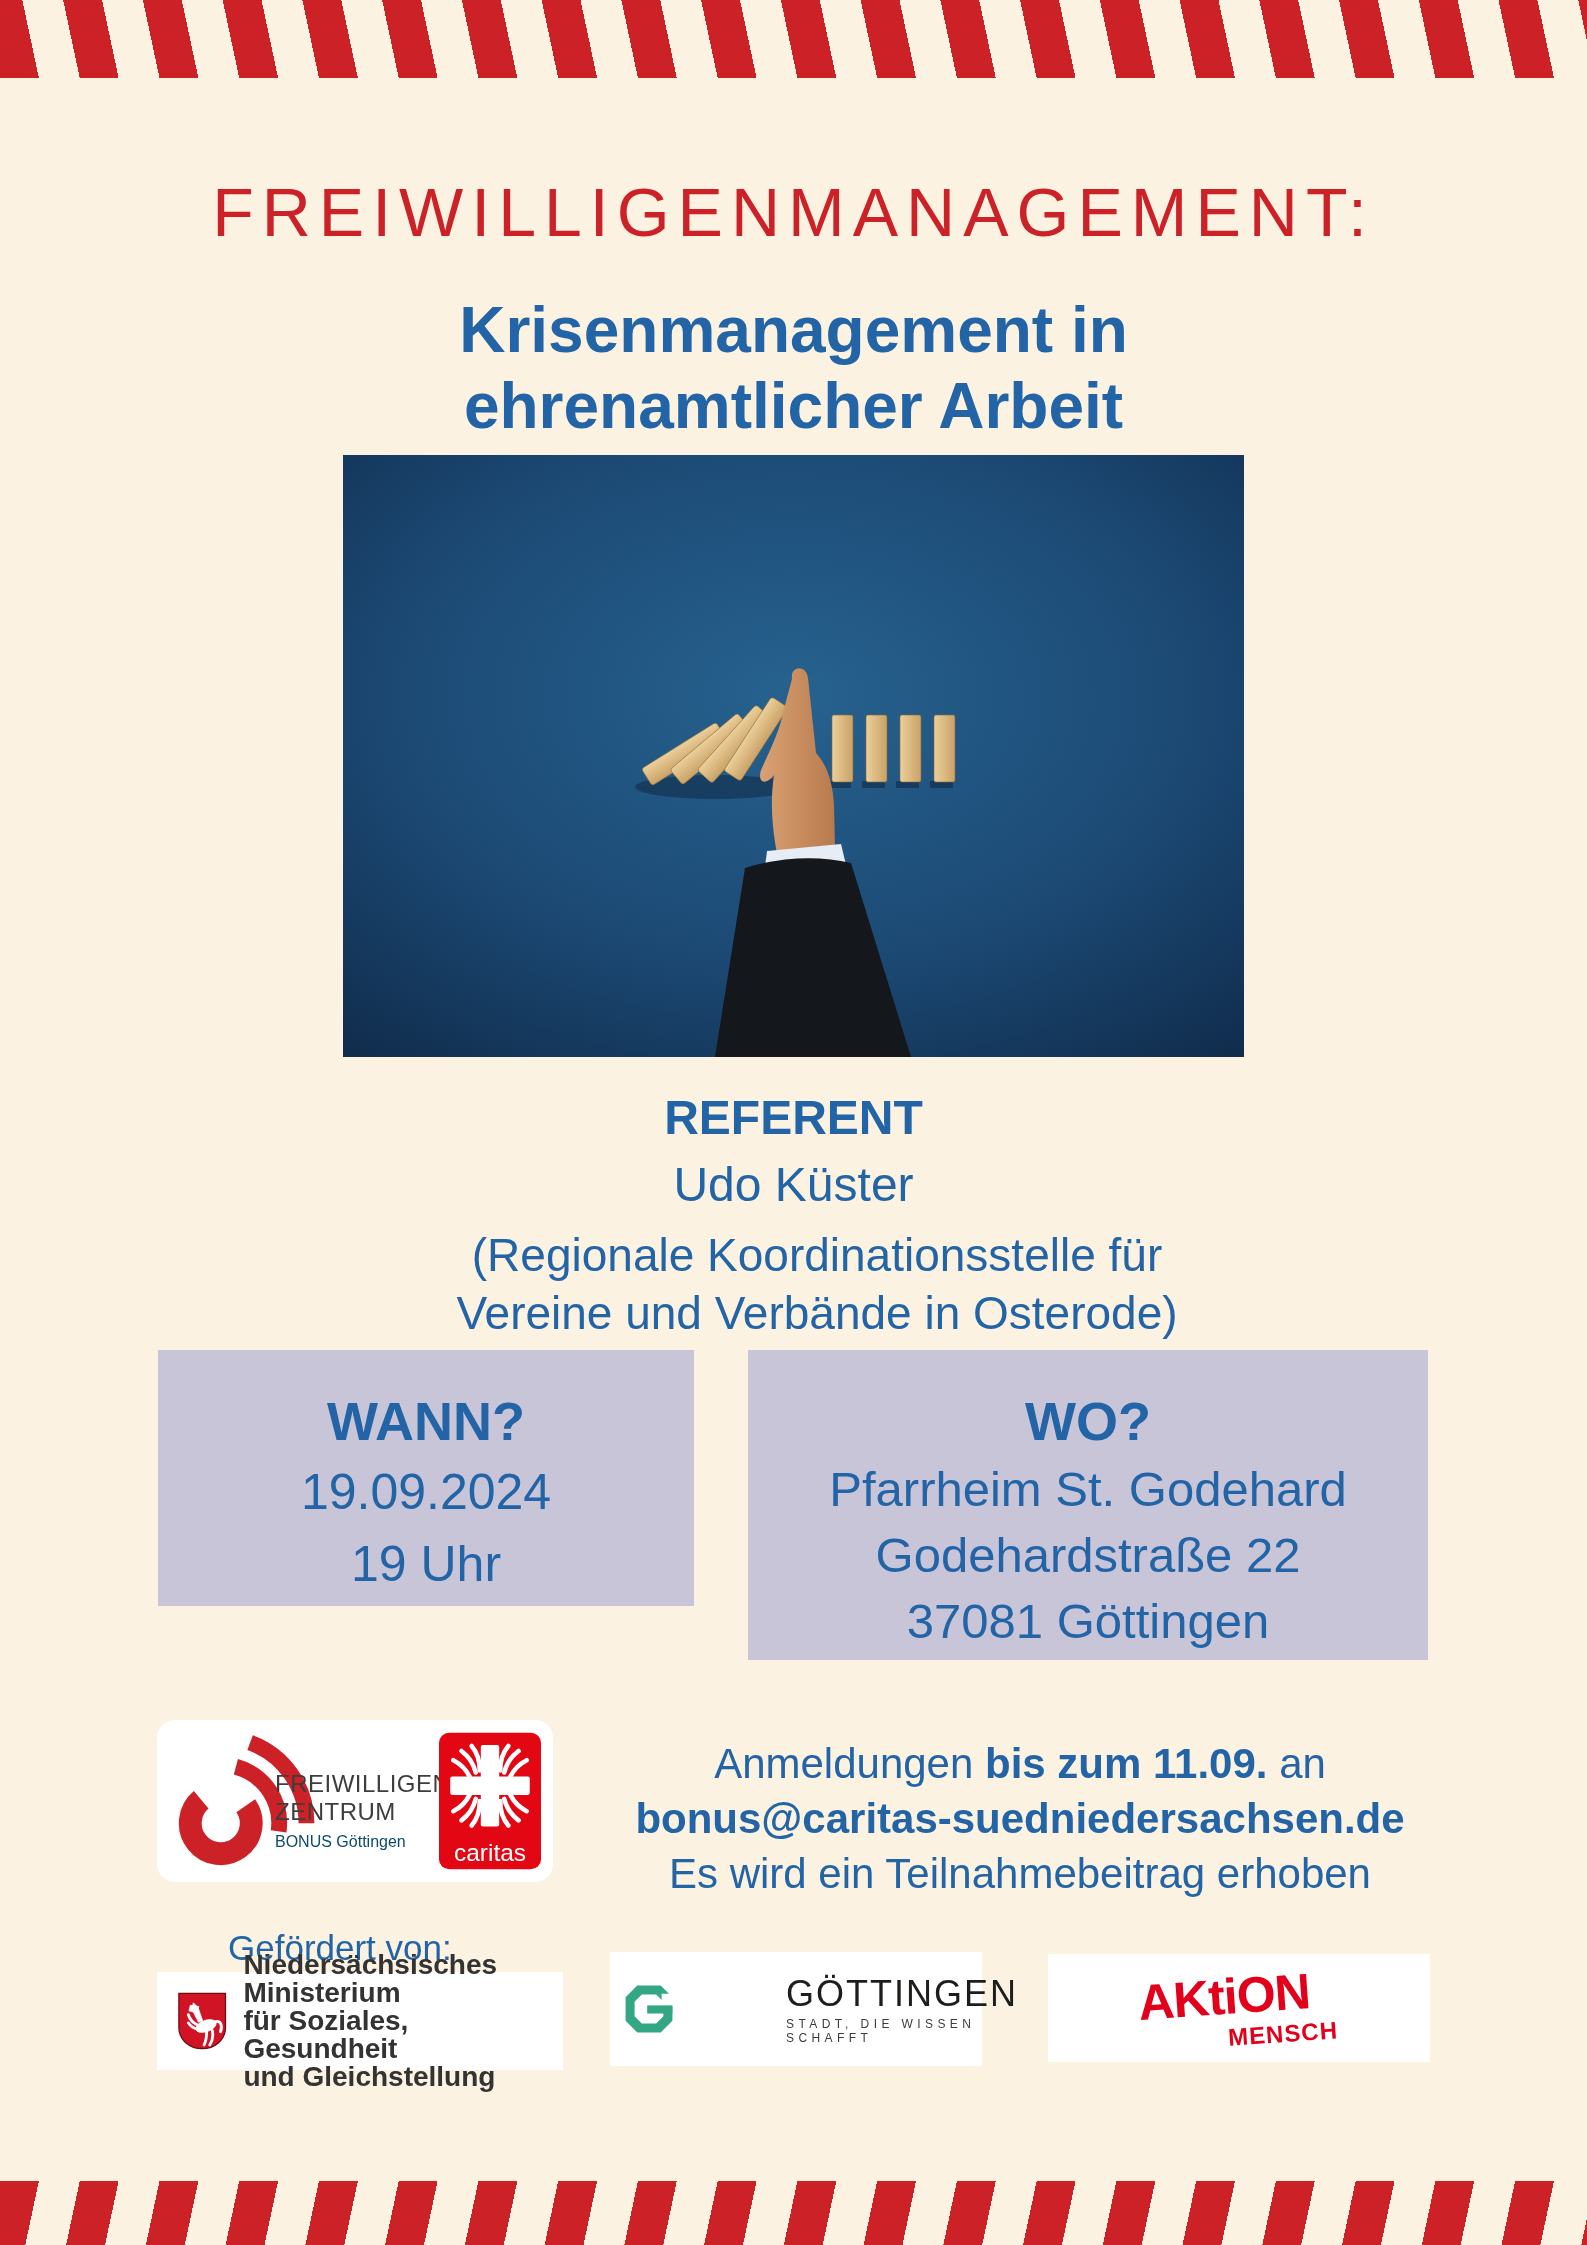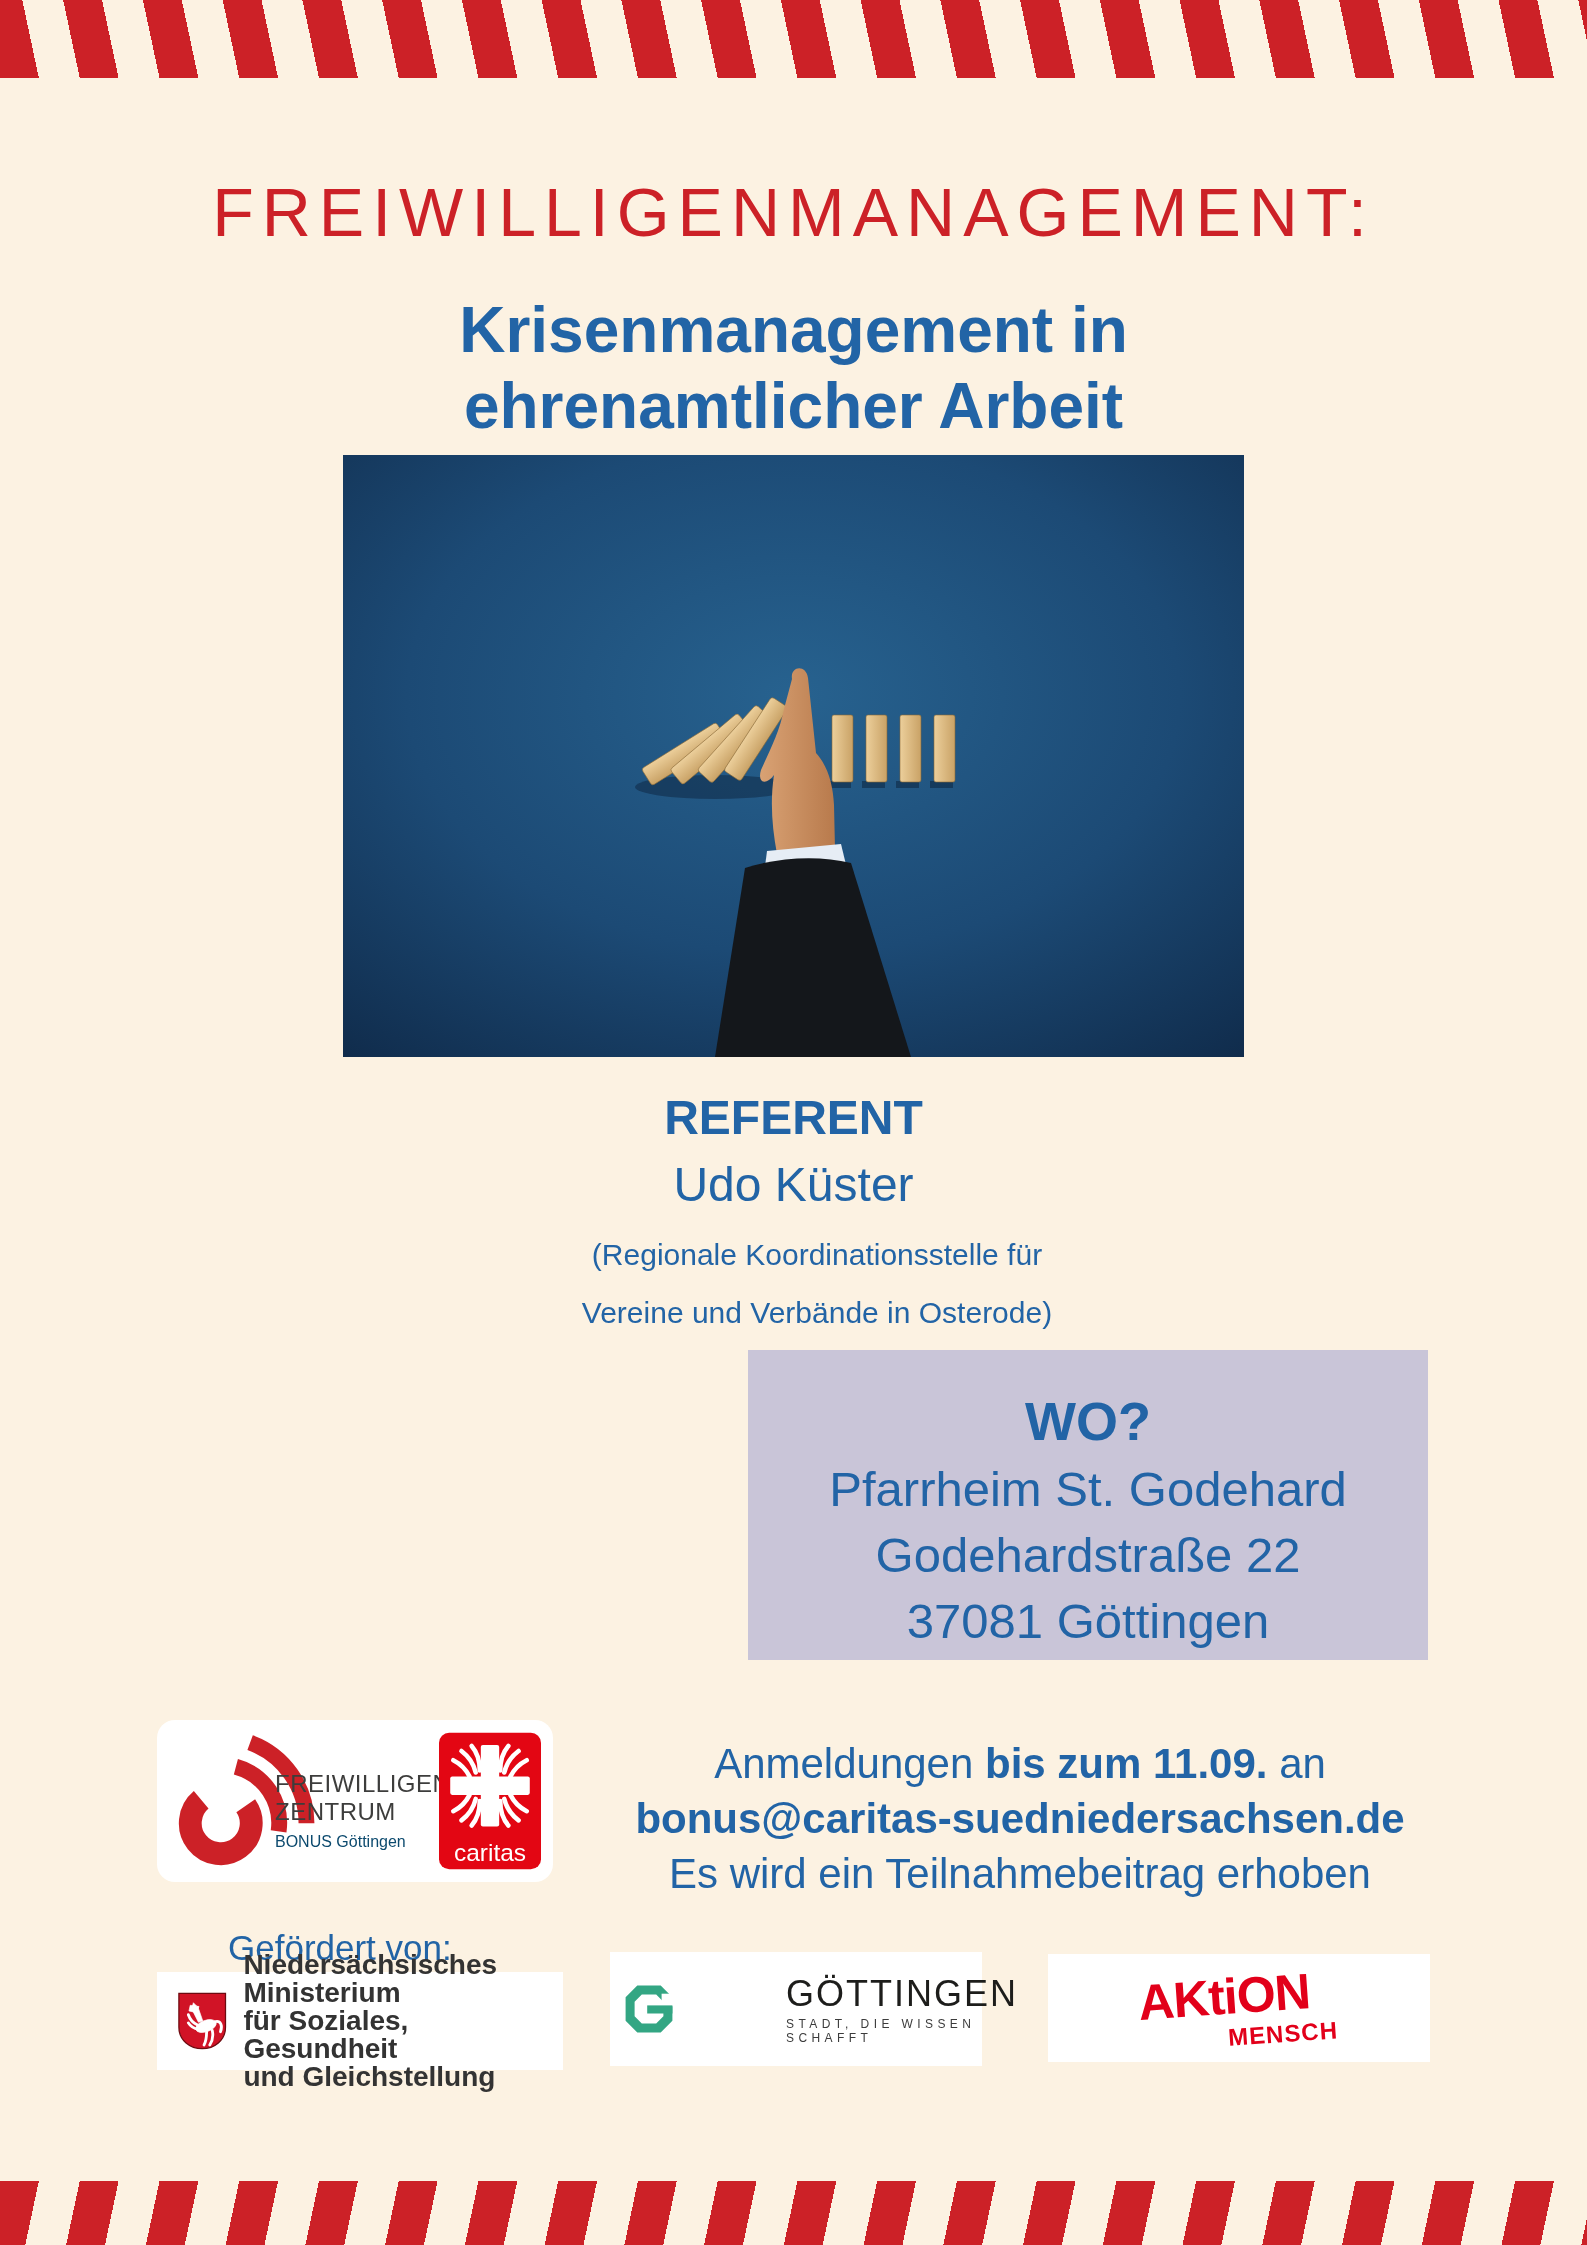--- a/index.html
+++ b/index.html
@@ -17,21 +17,21 @@
   .title{position:absolute;top:178px;left:0;width:100%;text-align:center;
     color:#cc2127;font-size:68px;letter-spacing:8px;font-weight:400;line-height:1;}
   .subtitle{position:absolute;top:292px;left:0;width:100%;text-align:center;
     color:#2264a6;font-weight:bold;font-size:64px;line-height:76px;}
   
   .photo{position:absolute;left:343px;top:455px;width:901px;height:602px;}
   
   .referent{position:absolute;top:1090px;left:0;width:100%;text-align:center;color:#2264a6;}
   .referent .heading{font-size:48px;font-weight:bold;margin-bottom:12px;}
   .referent .name{font-size:48px;margin-bottom:14px;}
-  .referent .org{font-size:30px;line-height:58px;padding-left:47px;}
+  .referent .org{font-size:46px;line-height:58px;padding-left:47px;}
   
   .info-box{position:absolute;background:#c9c5d8;color:#2264a6;text-align:center;box-sizing:border-box;}
   .wann-box{left:158px;top:1350px;width:536px;height:256px;padding-top:36px;}
   .wo-box{left:748px;top:1350px;width:680px;height:310px;padding-top:36px;}
   .info-box .box-heading{font-size:54px;font-weight:bold;line-height:70px;}
   .wann-box .box-line{font-size:50px;line-height:72px;}
   .wo-box .box-line{font-size:49px;line-height:66px;}
   
   .org-card{position:absolute;left:157px;top:1720px;width:396px;height:162px;
     background:#ffffff;border-radius:18px;}
@@ -117,20 +117,25 @@
     <path fill="#14171b" d="M402 413 C436 402 476 400 508 408 L568 602 L372 602 Z"></path>
   </svg>
 
   <div class="referent">
     <div class="heading">REFERENT</div>
     <div class="name">Udo Küster</div>
     <div class="org">(Regionale Koordinationsstelle für</div>
     <div class="org">Vereine und Verbände in Osterode)</div>
   </div>
 
+  <div class="info-box wann-box">
+    <div class="box-heading">WANN?</div>
+    <div class="box-line">19.09.2024</div>
+    <div class="box-line">19 Uhr</div>
+  </div>
 
   <div class="info-box wo-box">
     <div class="box-heading">WO?</div>
     <div class="box-line">Pfarrheim St. Godehard</div>
     <div class="box-line">Godehardstraße 22</div>
     <div class="box-line">37081 Göttingen</div>
   </div>
 
   <div class="org-card">
     <svg class="arcs-icon" viewBox="0 0 220 230" xmlns="http://www.w3.org/2000/svg">

